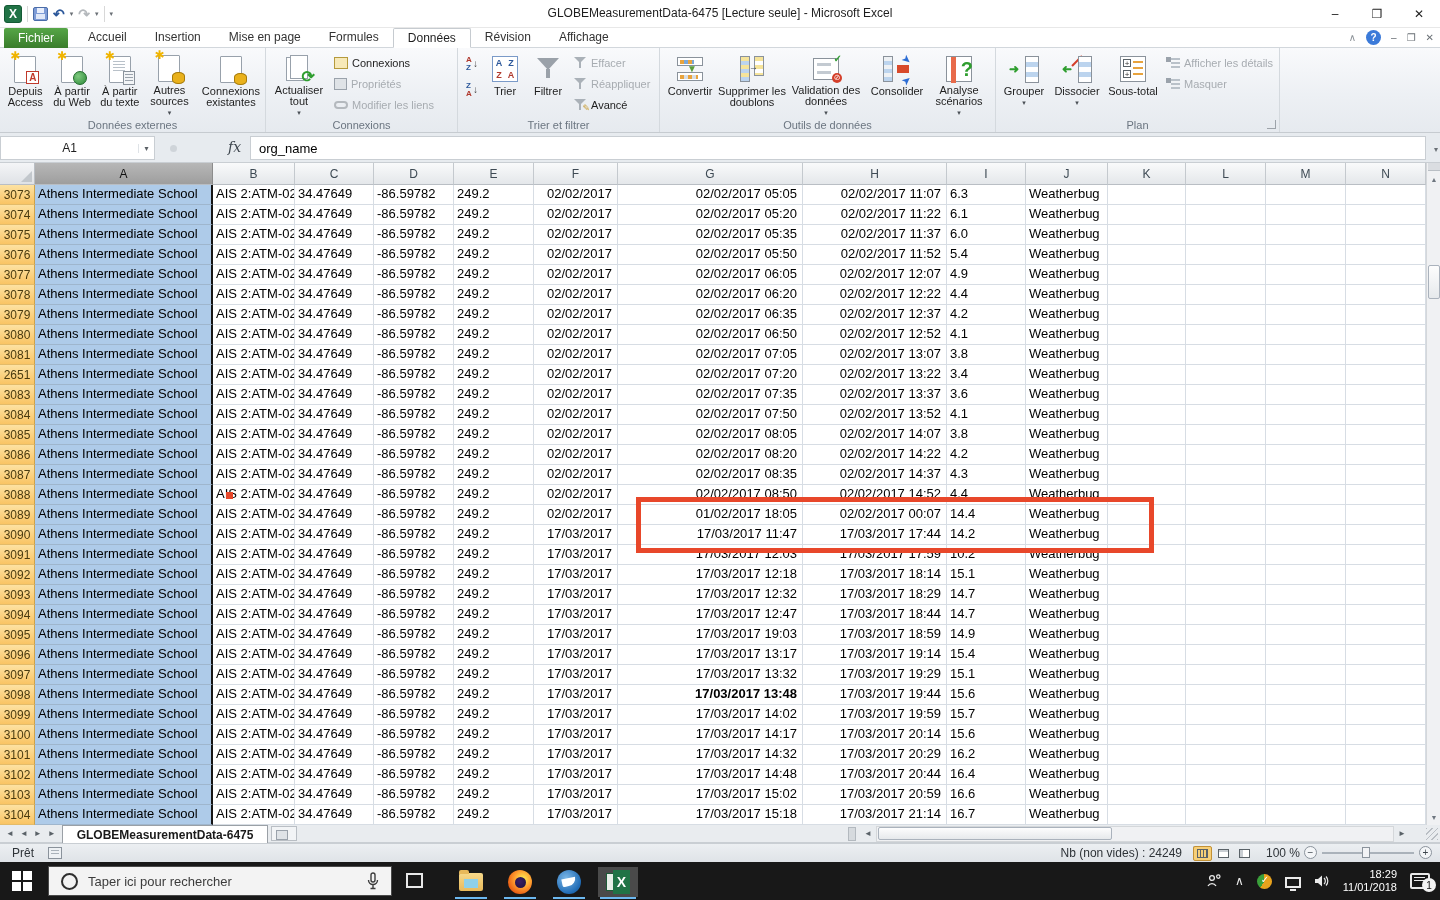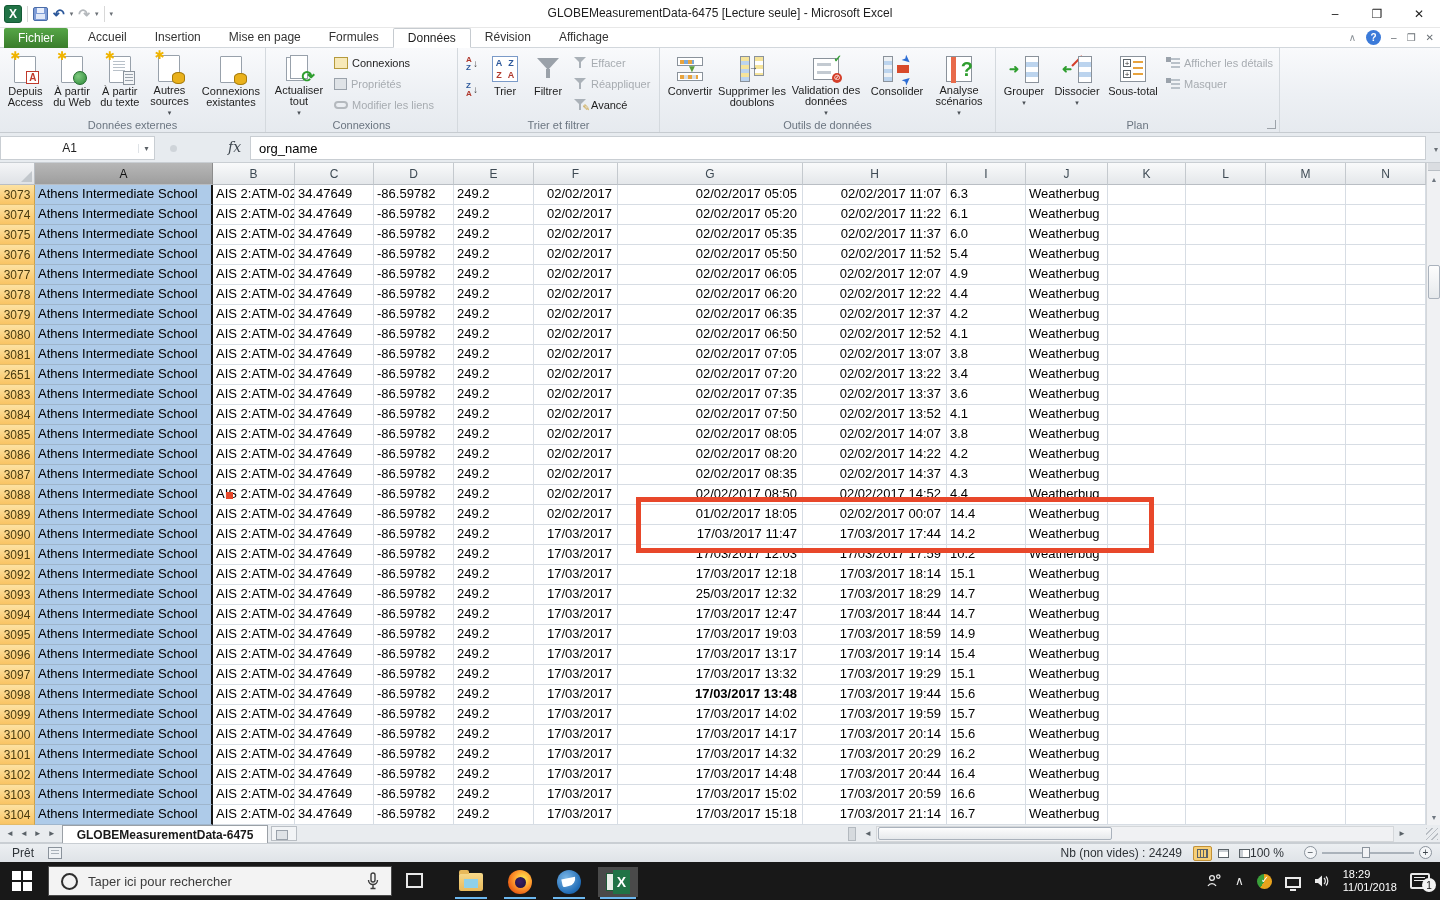--- a/index.html
+++ b/index.html
@@ -220,21 +220,21 @@
     background:repeating-linear-gradient(#aab2ba 0 1px,transparent 1px 3px);}
   .sb-count{position:absolute;right:258px;top:2px;}
   .sb-sep{position:absolute;width:1px;height:14px;top:2px;background:#c3c8cd;}
   .viewbtns{position:absolute;right:186px;top:2px;display:flex;gap:2px;}
   .vb{width:19px;height:15px;border:1px solid transparent;display:flex;align-items:center;justify-content:center;}
   .vb.on{background:#f7cf77;border:1px solid #c29136;border-radius:2px;}
   .vb .g1{width:11px;height:9px;border:1px solid #5a6268;
     background:repeating-linear-gradient(90deg,transparent 0 2px,#5a6268 2px 3px);}
   .vb .g2{width:11px;height:9px;border:1px solid #5a6268;background:#fff;box-shadow:inset 0 2px #c9ced3;}
   .vb .g3{width:11px;height:9px;border:1px solid #5a6268;background:#fff;box-shadow:inset 3px 0 #c9ced3;}
-  .sb-zoomtxt{position:absolute;right:156px;top:2px;}
+  .sb-zoomtxt{position:absolute;right:140px;top:2px;}
   .zoomctl{position:absolute;right:8px;top:2px;width:128px;height:14px;}
   .zc-minus,.zc-plus{position:absolute;top:0px;width:13px;height:13px;border:1px solid #8b939c;border-radius:50%;
     background:#f4f6f8;font-size:10px;line-height:11px;text-align:center;color:#3e464e;}
   .zc-minus{left:0;} .zc-plus{right:0;}
   .zc-track{position:absolute;left:18px;right:18px;top:6px;height:2px;background:#aab2ba;}
   .zc-thumb{position:absolute;left:58px;top:1px;width:8px;height:11px;background:#f2f3f5;border:1px solid #8b939c;}
 
   
   .taskbar{position:absolute;top:862px;left:0;width:1440px;height:38px;background:#181818;}
   .startbtn{position:absolute;left:12px;top:9px;width:20px;height:20px;display:grid;
@@ -265,21 +265,21 @@
   .xlapp .sheet{position:absolute;left:0;top:3px;width:10px;height:18px;background:#e8efe8;border:1px solid #1d5c38;}
   .xlapp .block{position:absolute;right:0;top:0;width:17px;height:24px;background:var(--xlgreen);
     color:#fff;font-weight:bold;font-size:14px;display:flex;align-items:center;justify-content:center;}
   .tray{position:absolute;right:0;top:0;height:38px;display:flex;align-items:center;gap:13px;padding-right:10px;}
   .tray .glyph{color:#eaeaea;font-size:12px;}
   .shield{width:15px;height:15px;border-radius:50%;background:conic-gradient(#e8a21d 0 60%,#3aa03a 60% 100%);
     position:relative;}
   .shield:before{content:"✓";position:absolute;left:4px;top:0px;color:#fff;font-size:10px;}
   .net-ico{width:16px;height:11px;border:2px solid #eaeaea;position:relative;margin-top:2px;}
   .net-ico:before{content:"";position:absolute;left:3px;bottom:-5px;width:6px;height:2px;background:#eaeaea;}
-  .clock{color:#fff;font-size:11px;line-height:13px;}
+  .clock{color:#fff;font-size:11px;line-height:13px;text-align:right;}
   .notif{position:relative;width:20px;height:16px;border:2px solid #eaeaea;border-radius:2px;}
   .notif:before{content:"";position:absolute;left:2px;top:2px;width:11px;height:6px;
     background:repeating-linear-gradient(#eaeaea 0 1px,transparent 1px 3px);}
   .badge{position:absolute;right:-8px;bottom:-5px;width:14px;height:14px;border-radius:50%;background:#f2f2f2;
     color:#111;font-size:10px;display:flex;align-items:center;justify-content:center;}
 </style>
 </head>
 <body>
 
 <div id="app">
@@ -953,21 +953,21 @@
           <div class="cell" style="width: 80px;"></div>
         </div>
         <div class="grow">
           <div class="rowhead">3093</div>
           <div class="cell sel" style="width: 178px;">Athens Intermediate School</div>
           <div class="cell" style="width: 82px;">AIS 2:ATM-02</div>
           <div class="cell" style="width: 79px;">34.47649</div>
           <div class="cell" style="width: 80px;">-86.59782</div>
           <div class="cell" style="width: 80px;">249.2</div>
           <div class="cell ar" style="width: 84px;">17/03/2017</div>
-          <div class="cell ar" style="width: 185px;">25/03/2017 12:32</div>
+          <div class="cell ar" style="width: 185px;">17/03/2017 12:32</div>
           <div class="cell ar" style="width: 144px;">17/03/2017 18:29</div>
           <div class="cell" style="width: 79px;">14.7</div>
           <div class="cell" style="width: 82px;">Weatherbug</div>
           <div class="cell" style="width: 78px;"></div>
           <div class="cell" style="width: 80px;"></div>
           <div class="cell" style="width: 80px;"></div>
           <div class="cell" style="width: 80px;"></div>
         </div>
         <div class="grow">
           <div class="rowhead">3094</div>

